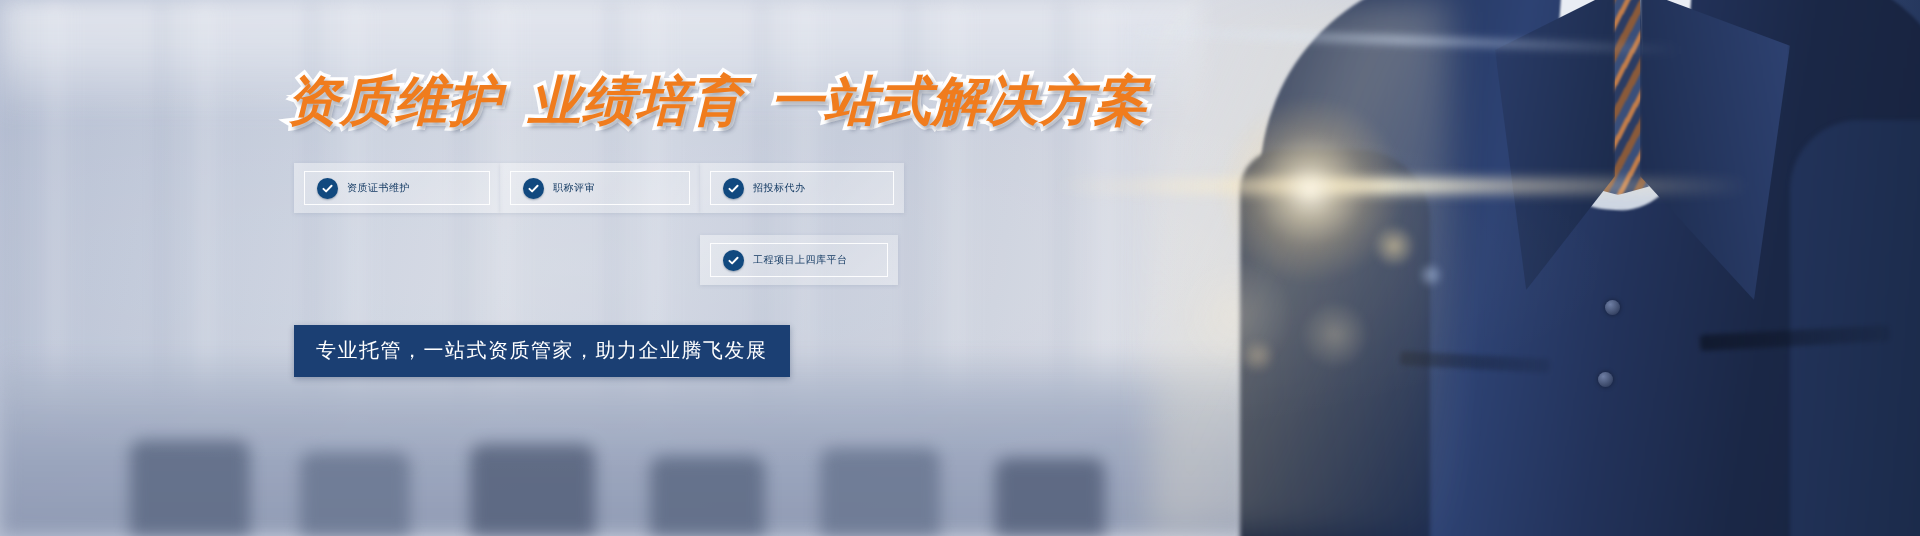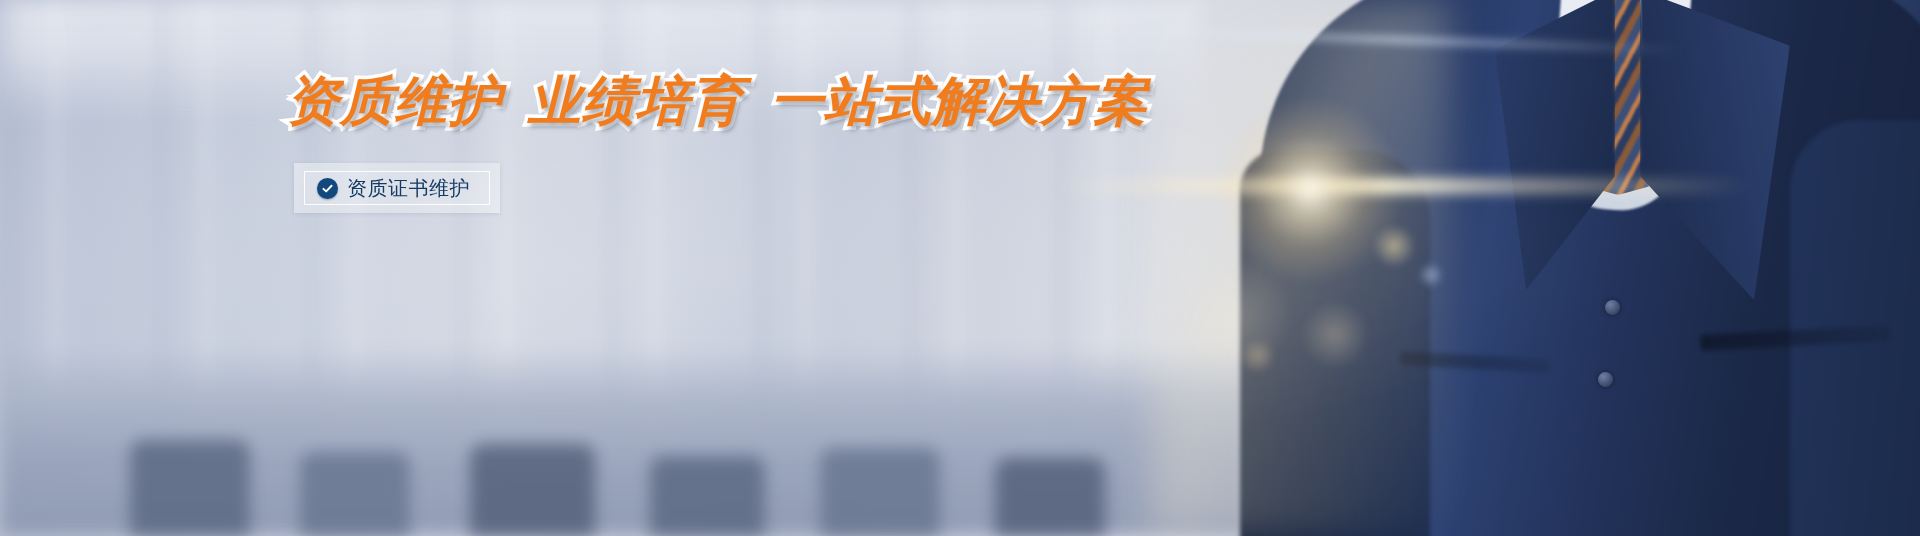--- a/index.html
+++ b/index.html
@@ -197,21 +197,21 @@
   }
   .chk{
     width:21px;height:21px;flex:0 0 21px;border-radius:50%;
     background:#11497f;
     display:flex;align-items:center;justify-content:center;
     margin-right:9px;
     box-shadow:0 1px 2px rgba(10,35,65,.35);
   }
   .chk svg{display:block;}
   .card-label{
-    font-size:20px;color:#143a63;font-weight:500;
+    font-size:10px;color:#143a63;font-weight:500;
     letter-spacing:.5px;white-space:nowrap;
   }
   .c1{grid-column:1;grid-row:1;}
   .c2{grid-column:3;grid-row:1;}
   .c3{grid-column:5;grid-row:1;}
   .c4{grid-column:1;grid-row:3;}
   .c5{grid-column:3;grid-row:3;}
   .c6{grid-column:5;grid-row:3;}
   
   .c3 , .c6{width:204px;}
@@ -284,22 +284,53 @@
         <div class="card-inner">
           <span class="chk">
             <svg width="13" height="13" viewBox="0 0 16 16">
                 <path d="M3 8.4 L6.3 11.6 L13 4.6" fill="none" stroke="#ffffff" stroke-width="2.4" stroke-linecap="round" stroke-linejoin="round"></path>
               </svg>
           </span>
           <span class="card-label">资质证书维护</span>
         </div>
       </div>
 
-
-
-
-
+      <div class="card c2">
+        <div class="card-inner">
+          <span class="chk">
+            <svg width="13" height="13" viewBox="0 0 16 16">
+                <path d="M3 8.4 L6.3 11.6 L13 4.6" fill="none" stroke="#ffffff" stroke-width="2.4" stroke-linecap="round" stroke-linejoin="round"></path>
+              </svg>
+          </span>
+          <span class="card-label">职称评审</span>
+        </div>
+      </div>
+
+      <div class="card c3">
+        <div class="card-inner">
+          <span class="chk">
+            <svg width="13" height="13" viewBox="0 0 16 16">
+                <path d="M3 8.4 L6.3 11.6 L13 4.6" fill="none" stroke="#ffffff" stroke-width="2.4" stroke-linecap="round" stroke-linejoin="round"></path>
+              </svg>
+          </span>
+          <span class="card-label">招投标代办</span>
+        </div>
+      </div>
+
+
+
+      <div class="card c6">
+        <div class="card-inner">
+          <span class="chk">
+            <svg width="13" height="13" viewBox="0 0 16 16">
+                <path d="M3 8.4 L6.3 11.6 L13 4.6" fill="none" stroke="#ffffff" stroke-width="2.4" stroke-linecap="round" stroke-linejoin="round"></path>
+              </svg>
+          </span>
+          <span class="card-label">工程项目上四库平台</span>
+        </div>
+      </div>
 
     </div>
 
+    <div class="tagline">专业托管，一站式资质管家，助力企业腾飞发展</div>
 
   </div>
 </div>
 
 </body></html>

